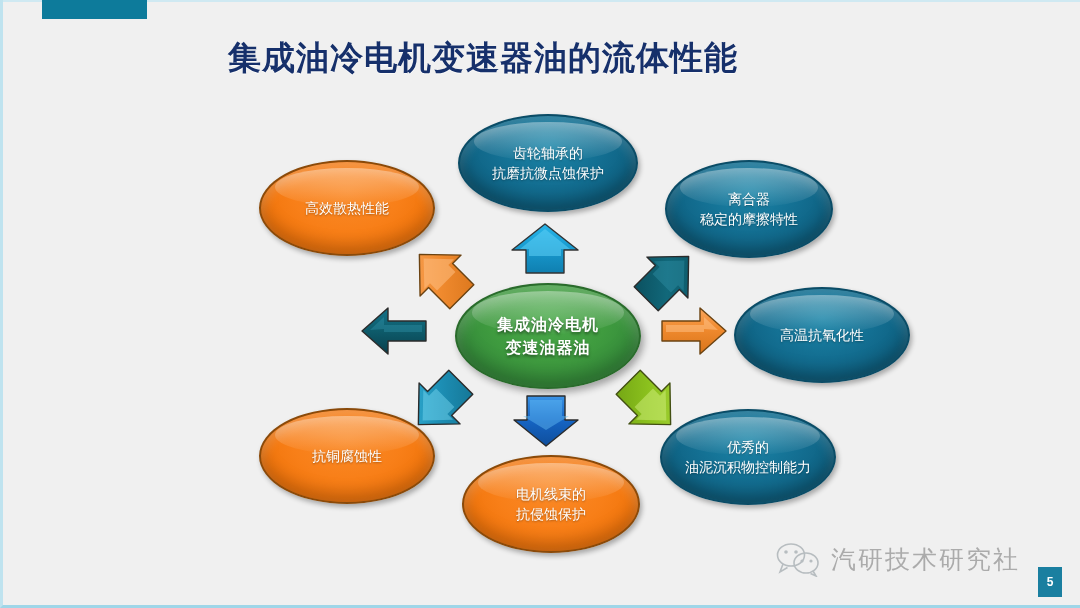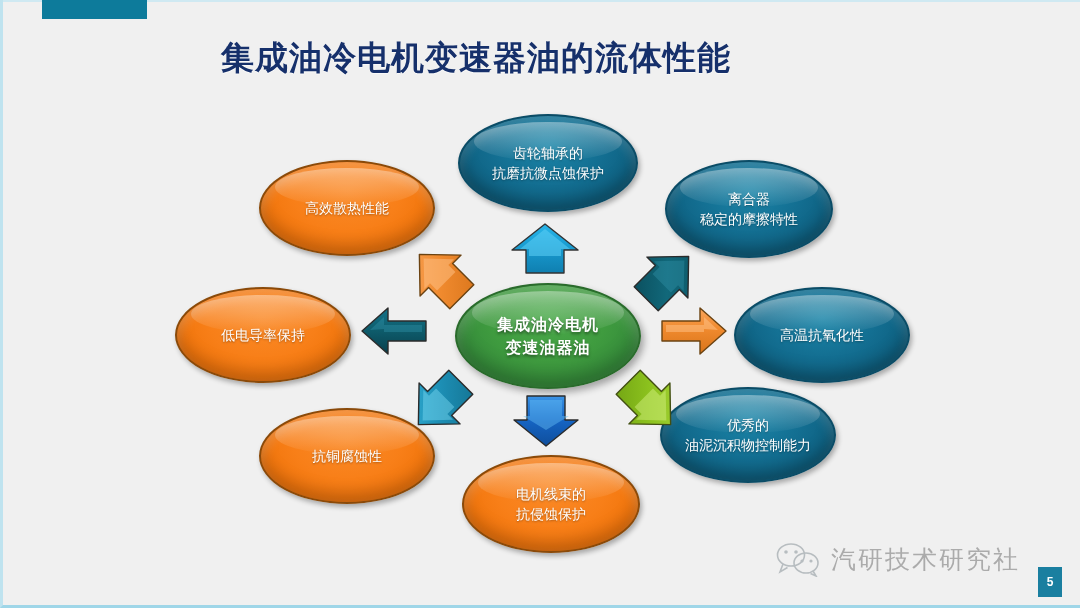--- a/index.html
+++ b/index.html
@@ -31,21 +31,21 @@
     position: absolute;
     left: 0px;
     top: 0px;
     width: 1080px;
     height: 2px;
     background: #cfe9f2;
   }
   
   #page-title {
     position: absolute;
-    left: 218px;
+    left: 225px;
     top: 36px;
     font-size: 33px;
     font-weight: bold;
     color: #16306b;
     letter-spacing: 1px;
     white-space: nowrap;
     text-shadow: 0 1px 0 rgba(255,255,255,0.6);
   }
   
   #diagram {
@@ -285,45 +285,40 @@
         <div>稳定的摩擦特性</div>
       </div>
     </div>
 
     <div class="node teal" style="left:731px; top:287px; width:176px; height:96px;">
       <div class="node-label">
         <div>高温抗氧化性</div>
       </div>
     </div>
 
-    <div class="node teal" style="left:657px; top:387px; width:176px; height:96px;text-align:center;">
+    <div class="node teal" style="left:657px; top:409px; width:176px; height:96px;text-align:center;">
       <div class="node-label">
         <div>优秀的</div>
         <div>油泥沉积物控制能力</div>
       </div>
     </div>
 
     <div class="node orange" style="left:256px; top:408px; width:176px; height:96px;">
       <div class="node-label">
         <div>抗铜腐蚀性</div>
       </div>
     </div>
 
     <div class="node orange" style="left:459px; top:455px; width:178px; height:98px;">
       <div class="node-label">
         <div>电机线束的</div>
         <div>抗侵蚀保护</div>
       </div>
     </div>
 
-    <div class="node orange" style="left:172px; top:287px; width:176px; height:96px;">
-      <div class="node-label">
-        <div>低电导率保持</div>
-      </div>
-    </div>
 
     <div class="node orange" style="left:256px; top:160px; width:176px; height:96px;">
       <div class="node-label">
         <div>高效散热性能</div>
       </div>
     </div>
 
   </div>
 
   <div id="watermark">

